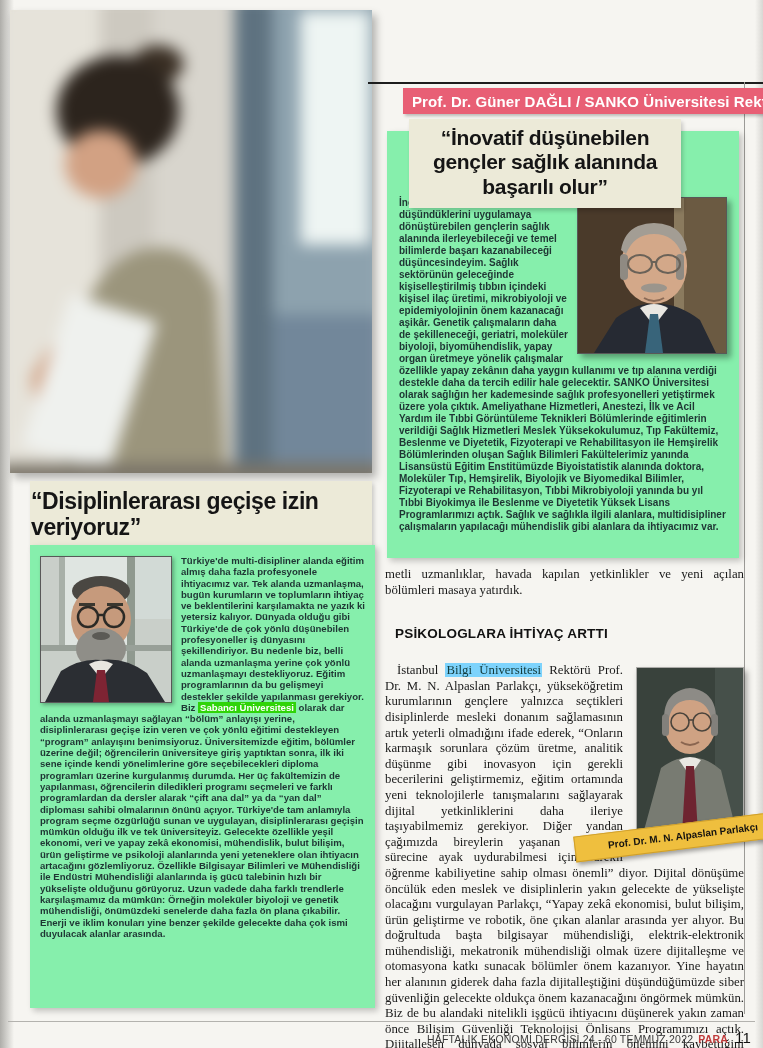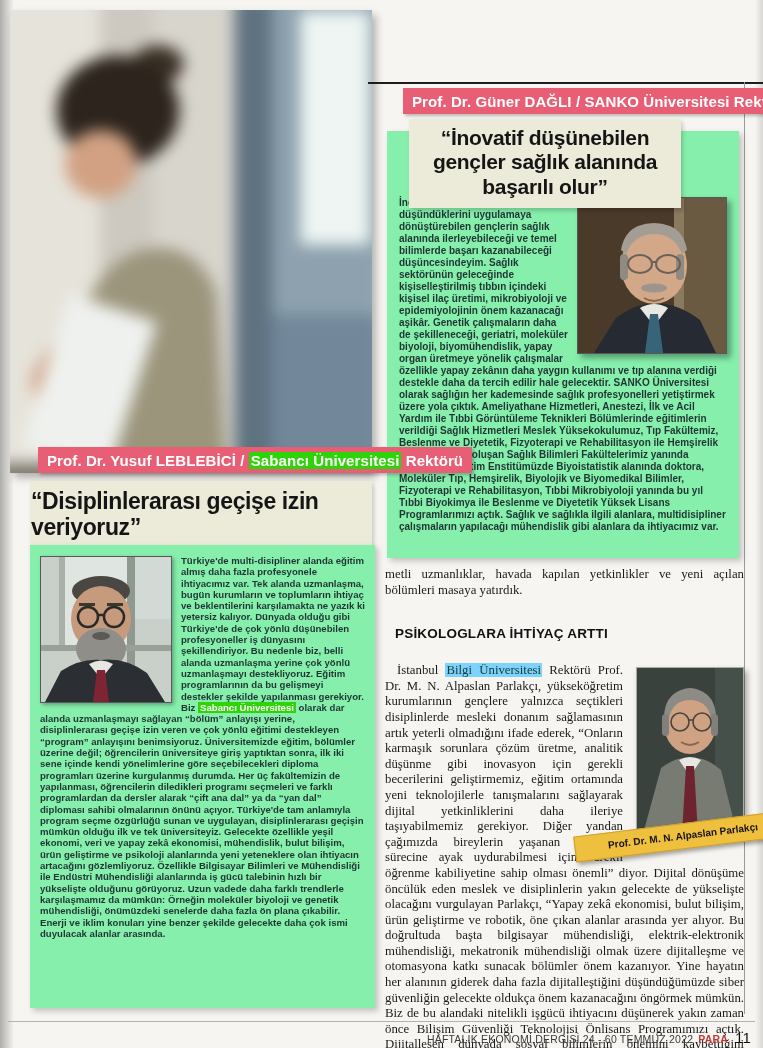--- a/index.html
+++ b/index.html
@@ -86,23 +86,20 @@
       <ellipse cx="150" cy="64" rx="24" ry="18" fill="#3a2f24"></ellipse>
       <ellipse cx="112" cy="108" rx="58" ry="52" fill="#2c241d"></ellipse>
       <ellipse cx="96" cy="158" rx="34" ry="32" fill="#d2a183"></ellipse>
       <path d="M60 462 L72 330 Q82 260 130 240 Q185 226 205 280 L215 462 Z" fill="#9b957c"></path>
       <path d="M30 360 Q60 300 110 300 Q140 305 135 345 L110 420 Q70 430 40 410 Z" fill="#cf9e80"></path>
       <rect x="42" y="290" width="86" height="150" fill="#eff1ee" transform="rotate(18 85 365)"></rect>
       <rect x="0" y="440" width="362" height="22" fill="#7a7468"></rect>
     </svg>
   </div>
 
-  <div class="abs kicker kicker-left">
-    <span>Prof. Dr. Yusuf LEBLEBİCİ / </span><span class="hl-green">Sabancı Üniversitesi</span><span> Rektörü</span>
-  </div>
 
   <div class="abs headline headline-left">“Disiplinlerarası geçişe izin veriyoruz”</div>
 
   <div class="abs tealbox teal-left">
     <span class="portrait-frame pf-left">
       <svg viewBox="0 0 130 145" preserveAspectRatio="none">
         <rect x="0" y="0" width="130" height="145" fill="#c9cfc9"></rect>
         <rect x="24" y="0" width="62" height="88" fill="#dfe5e1"></rect>
         <rect x="94" y="0" width="36" height="62" fill="#d2dad6"></rect>
         <rect x="86" y="0" width="8" height="145" fill="#8f998f"></rect>

